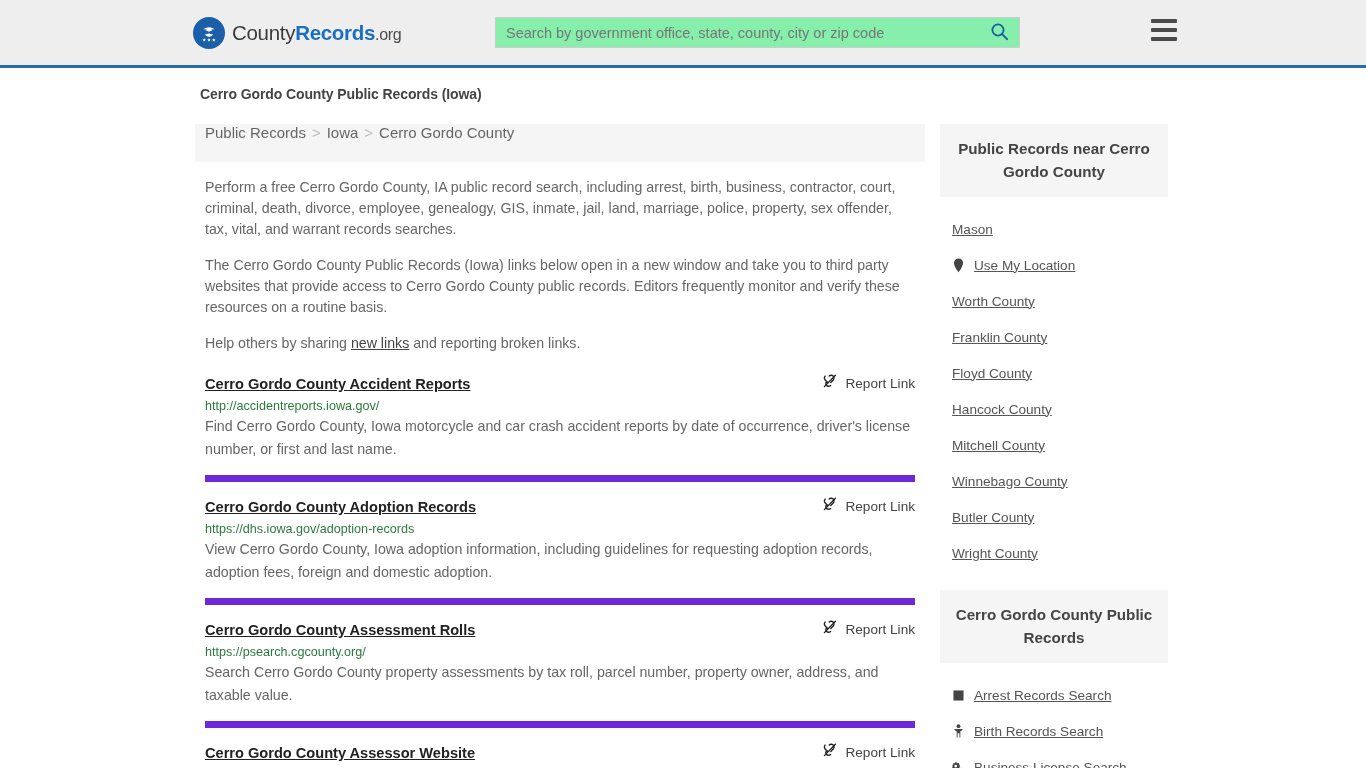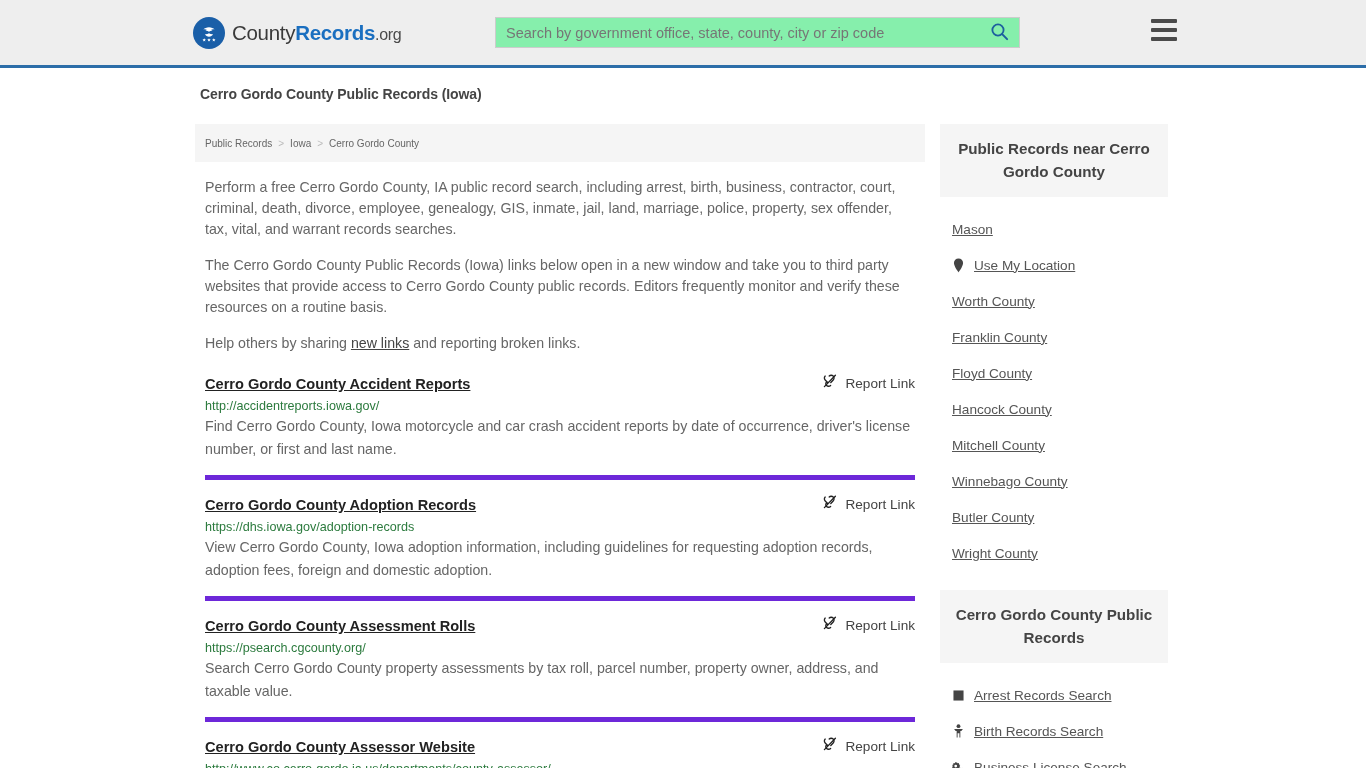--- a/index.html
+++ b/index.html
@@ -130,23 +130,23 @@
     left: 940px;
     top: 56px;
     width: 228px;
   }
 
   
   .breadcrumb {
     background: #f5f5f5;
     height: 38px;
     display: flex;
-    align-items: center;
+    align-items: flex-start;
     padding: 0 10px;
-    font-size: 10px;
+    font-size: 15px;
   }
   .breadcrumb a {
     color: #666666;
     text-decoration: none;
     cursor: pointer;
   }
   .breadcrumb .sep { color: #bbbbbb; margin: 0 6px; }
   .breadcrumb .cur { color: #666666; }
 
   
@@ -162,21 +162,21 @@
   .intro p:first-child { margin-top: 15px; }
   .intro a {
     color: #444444;
     text-decoration: underline;
     cursor: pointer;
   }
 
   
   .records { margin-top: 19px; padding: 0 10px; }
   .record {
-    border-bottom: 5px solid #6d28d9;
+    border-bottom: 7px solid #6d28d9;
     padding-bottom: 14px;
     margin-bottom: 0;
   }
   .record:first-child { padding-top: 0; }
   .record + .record { padding-top: 14px; }
   .record.last { border-bottom: none; }
   .record-head {
     display: flex;
     align-items: baseline;
     justify-content: space-between;

